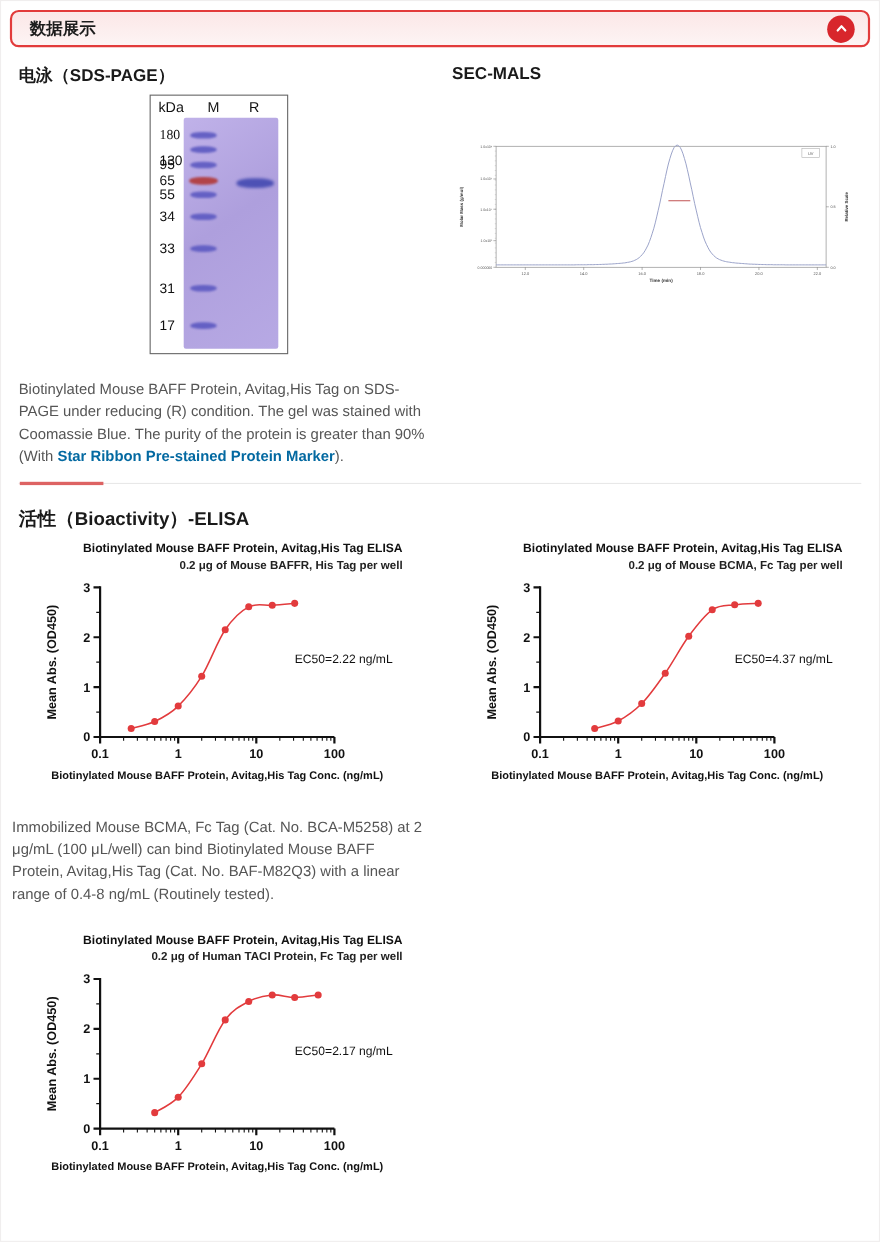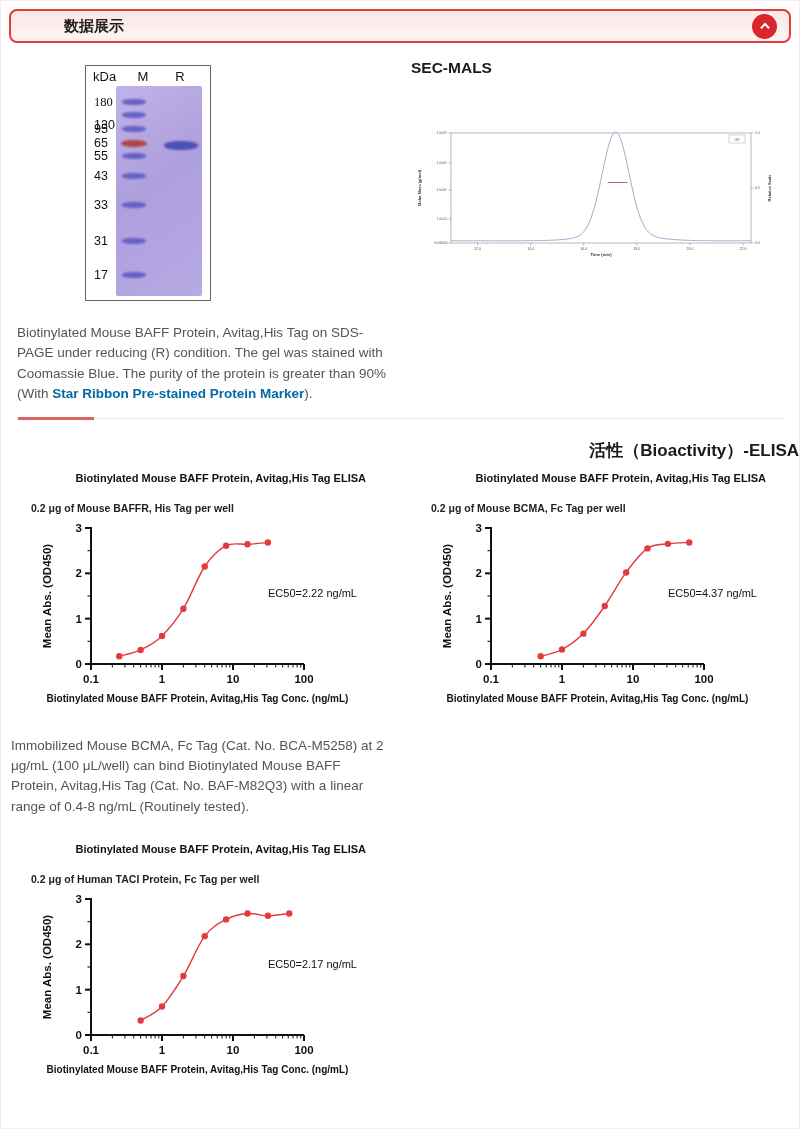--- a/index.html
+++ b/index.html
@@ -3,33 +3,33 @@
 <meta charset="utf-8">
 <style>
   html,body{margin:0;padding:0;background:#fff;}
   body{font-family:"Liberation Sans", sans-serif;color:#222;}
   .page{position:relative;width:800px;height:1129px;background:#fff;border:1px solid #f0eeee;box-sizing:border-box;overflow:hidden;}
 
   
   .header-bar{margin:8px 8px 0 8px;height:34px;border:2px solid #e23b3b;border-radius:8px;
     background:linear-gradient(to bottom,#fbe7e7,#fdf4f4);display:flex;align-items:center;
     justify-content:space-between;padding:0 12px 0 16px;box-sizing:border-box;}
-  .header-title{font-size:15px;font-weight:bold;color:#1d1d1d;margin-left:37px;}
+  .header-title{font-size:15px;font-weight:bold;color:#1d1d1d;}
   .collapse-btn{width:25px;height:25px;border-radius:50%;background:#d8262c;border:none;display:flex;
     align-items:center;justify-content:center;cursor:pointer;padding:0;}
 
   h2.sec-h{font-size:15.5px;font-weight:bold;color:#1a1a1a;margin:0;}
   .top-row{display:flex;padding:0 16px;margin-top:16px;}
   .col-l{width:376px;}
   .col-r{flex:1;padding-left:18px;}
   .fig-area{height:250px;}
 
   
   .gel-box{position:relative;width:126px;height:236px;background:#fff;border:1px solid #666;
-    margin-left:68px;margin-top:6px;box-sizing:border-box;padding-left:36px;}
+    margin-left:119px;margin-top:6px;box-sizing:border-box;padding-left:36px;}
   .gel-head{position:absolute;top:3px;font-size:13px;color:#111;}
   .gel-unit{left:7px;}
   .lane-m{left:47px;width:20px;text-align:center;}
   .lane-r{left:84px;width:20px;text-align:center;}
   #gel-ladder span{position:absolute;left:8px;font-size:12.5px;color:#111;transform:translateY(-50%);}
   .gel-rect{position:absolute;left:30px;top:20px;width:86px;height:210px;border-radius:2px;
     background:linear-gradient(145deg,#c0b2e9 0%,#ae9fdd 45%,#b7a9e4 100%);}
   .band{position:absolute;left:6px;width:24px;height:6px;background:#5e5bc2;border-radius:45%;
     filter:blur(1px);opacity:.92;}
   .band-red{background:#b23b3b;height:7px;width:26px;left:5px;}
@@ -40,26 +40,26 @@
   .col-l .caption{width:374px;}
   .col-r .caption{width:376px;}
   .cap-bold{font-weight:bold;color:#0369a1;}
 
   #sec-chart{display:block;margin-top:46px;}
 
   
   .divider{position:relative;margin:14px 16px 0 16px;border-top:1px solid #e8e8e8;height:0;}
   .divider .red-seg{position:absolute;left:1px;top:-2px;width:76px;height:3px;background:#dd6363;}
 
-  .bio-heading{font-size:17px;font-weight:bold;color:#1a1a1a;margin:20px 0 0 16px;text-align:right;}
+  .bio-heading{font-size:17px;font-weight:bold;color:#1a1a1a;margin:20px 0 0 16px;}
 
   .elisa-grid{display:grid;grid-template-columns:400px 400px;margin-top:10px;}
   .chart-block{width:352px;margin-left:30px;}
   .chart-title{width:335px;text-align:right;font-size:11px;font-weight:bold;color:#111;line-height:1.25;}
-  .chart-sub{width:335px;text-align:left;font-size:10.5px;font-weight:600;color:#222;margin-top:16px;}
+  .chart-sub{width:335px;text-align:right;font-size:10.5px;font-weight:600;color:#222;margin-top:1px;}
   .chart-block svg{display:block;}
   .cap-cell-l{width:374px;margin-left:16px;}
   .cap-cell-r{width:376px;margin-left:10px;}
   .cap-row{display:grid;grid-template-columns:400px 400px;margin-top:14px;}
   .row3{margin-top:26px;}
 </style>
 </head>
 <body>
 
 <div class="page">
@@ -68,32 +68,33 @@
     <span class="header-title">数据展示</span>
     <button class="collapse-btn">
       <svg width="14" height="14" viewBox="0 0 16 16">
         <polyline points="4,10 8,5.5 12,10" fill="none" stroke="#ffffff" stroke-width="2.2" stroke-linecap="round" stroke-linejoin="round"></polyline>
       </svg>
     </button>
   </div>
 
   <div class="top-row">
     <div class="col-l">
+      <h2 class="sec-h">电泳（SDS-PAGE）</h2>
       <div class="fig-area">
         <div class="gel-box">
           <span class="gel-head gel-unit">kDa</span>
           <span class="gel-head lane-m">M</span>
           <span class="gel-head lane-r">R</span>
           <div id="gel-ladder">
               <span style="top: 36px; font-family: Liberation Serif, serif;">180</span>
               <span style="top: 59px;">130</span>
               <span style="top: 63px;">95</span>
               <span style="top: 77px;">65</span>
               <span style="top: 90px;">55</span>
-              <span style="top: 110px;">43</span>
+              <span style="top: 110px;">34</span>
               <span style="top: 139px;">33</span>
               <span style="top: 175px;">31</span>
               <span style="top: 209px;">17</span>
             </div>
           <div class="gel-rect">
             <div id="gel-bands">
                 <div class="band" style="top: 13px;"></div>
                 <div class="band" style="top: 26px;"></div>
                 <div class="band" style="top: 40px;"></div>
                 <div class="band band-red" style="top: 54px;"></div>

